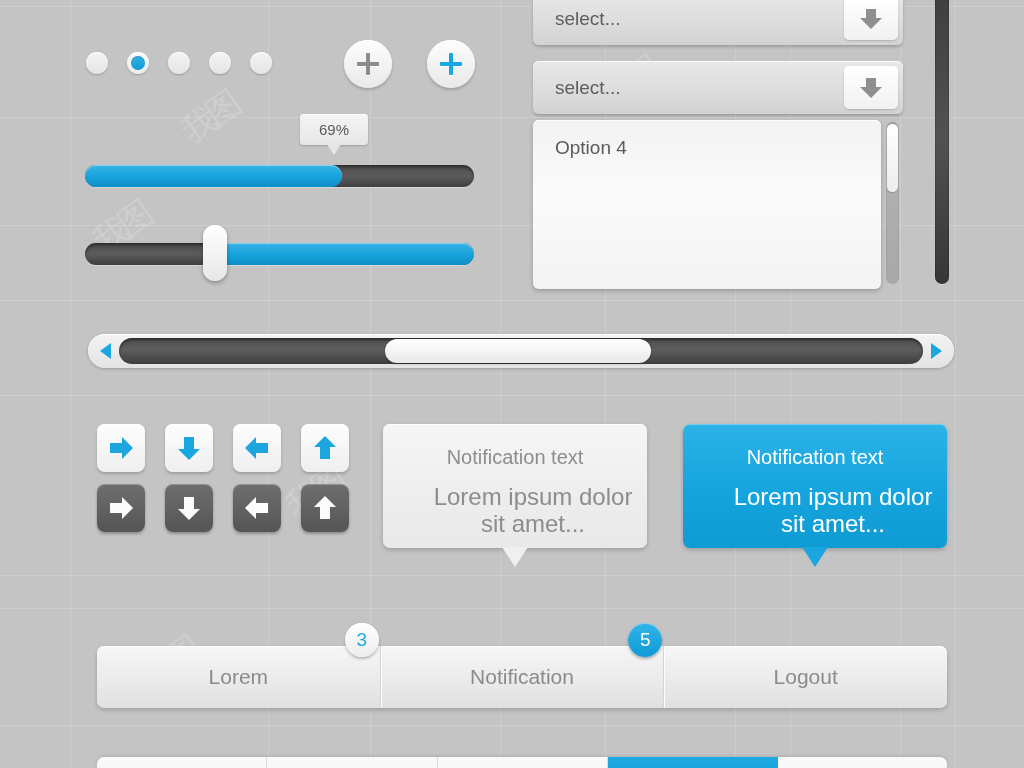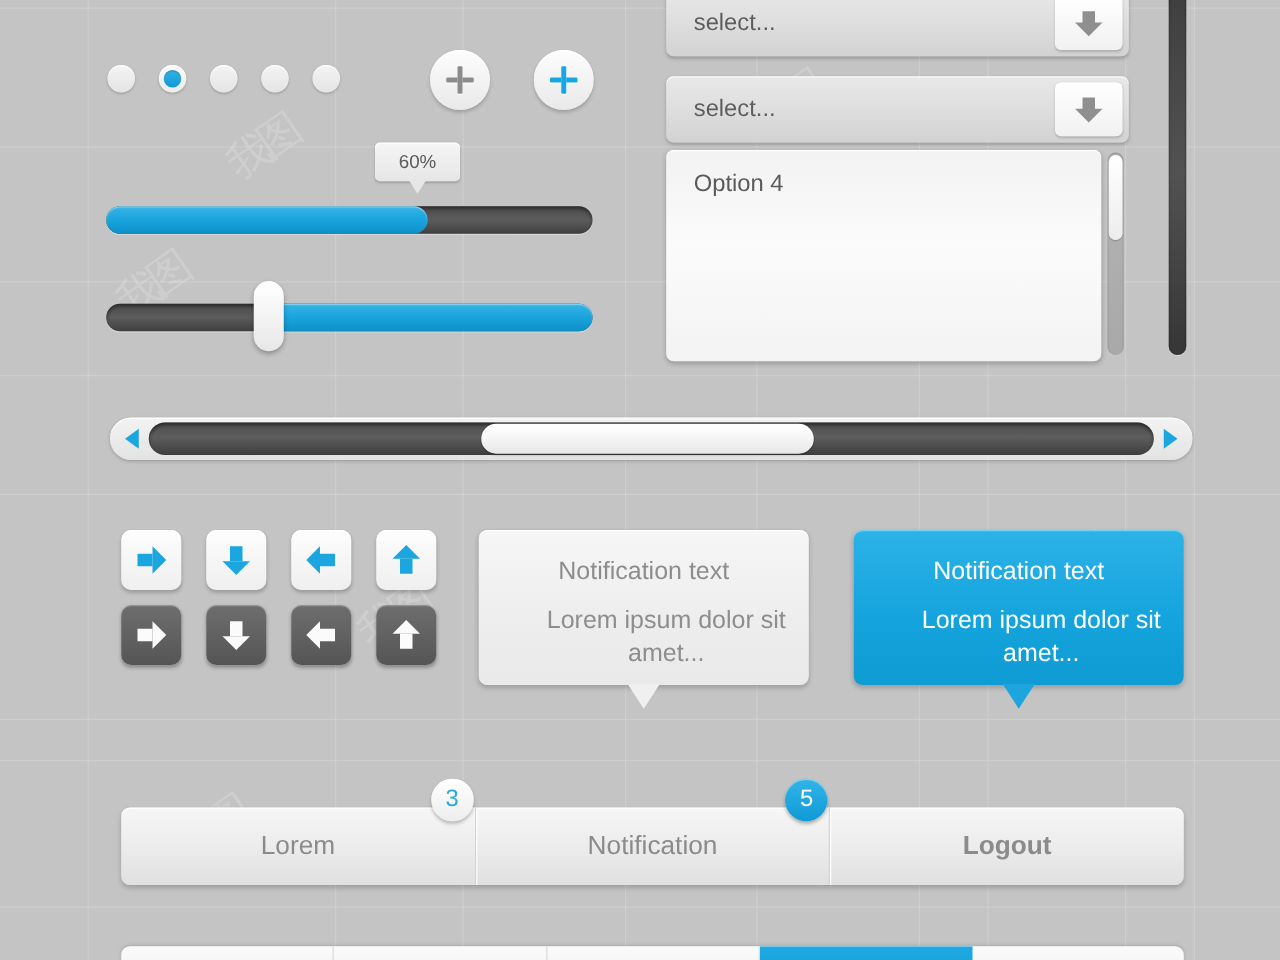--- a/index.html
+++ b/index.html
@@ -249,21 +249,21 @@
   .bubble {
     position: absolute; width: 264px; height: 124px; border-radius: 7px;
     padding-top: 19px; text-align: center;
   }
   .bubble::after {
     content: ""; position: absolute; left: 50%; margin-left: -13px; top: 123px;
     border-left: 13px solid transparent; border-right: 13px solid transparent;
     border-top: 20px solid var(--tail);
   }
   .bubble .title { font-size: 20px; line-height: 28px; margin-bottom: 12px; }
-  .bubble .body  { font-size: 20px; line-height: 27px; padding-left: 36px; }
+  .bubble .body  { font-size: 24px; line-height: 27px; padding-left: 36px; }
 
   #notification-light {
     left: 383px; top: 424px; --tail: #f0f0f0;
     background: linear-gradient(180deg,#f6f6f6 0%,#ededed 60%,#e9e9e9 100%);
     box-shadow: 0 2px 4px rgba(0,0,0,0.2), inset 0 1px 0 #fff;
     color: #8d8d8d;
   }
   #notification-blue {
     left: 683px; top: 424px; --tail: #1ca5de;
     background: linear-gradient(180deg,#2cb3e8 0%,#15a4dd 55%,#0f9bd4 100%);
@@ -278,21 +278,21 @@
     background: linear-gradient(180deg,#f6f6f6 0%,#ececec 50%,#e0e0e0 100%);
     box-shadow: 0 2px 4px rgba(0,0,0,0.2), inset 0 1px 0 #fff;
   }
   .tab {
     position: relative; flex: 1;
     display: flex; align-items: center; justify-content: center;
     font-size: 21px; color: #8b8b8b; cursor: pointer;
     border-right: 1px solid #d4d4d4;
     box-shadow: inset 1px 0 0 rgba(255,255,255,0.9);
   }
-  .tab:last-child { border-right: none; font-weight: bold; }
+  .tab:last-child { border-right: none; }
   .tab:first-child { box-shadow: none; }
   .badge {
     position: absolute; right: 1px; top: -23px;
     width: 34px; height: 34px; border-radius: 50%;
     display: flex; align-items: center; justify-content: center;
     font-size: 19px;
   }
   .badge.light {
     background: linear-gradient(180deg,#ffffff 0%,#ededed 100%);
     color: #26a8e0;
@@ -361,21 +361,21 @@
 <button class="plus-btn" id="plus-gray">
   <span class="bar-h"></span>
   <span class="bar-v"></span>
 </button>
 <button class="plus-btn" id="plus-blue">
   <span class="bar-h"></span>
   <span class="bar-v"></span>
 </button>
 
 <div id="progress-tooltip">
-  <span>60%</span>
+  <span>69%</span>
 </div>
 
 <div class="track" id="progress-bar">
   <div class="fill"></div>
 </div>
 
 <div class="track" id="range-slider">
   <div class="fill"></div>
   <div id="range-handle"></div>
 </div>

